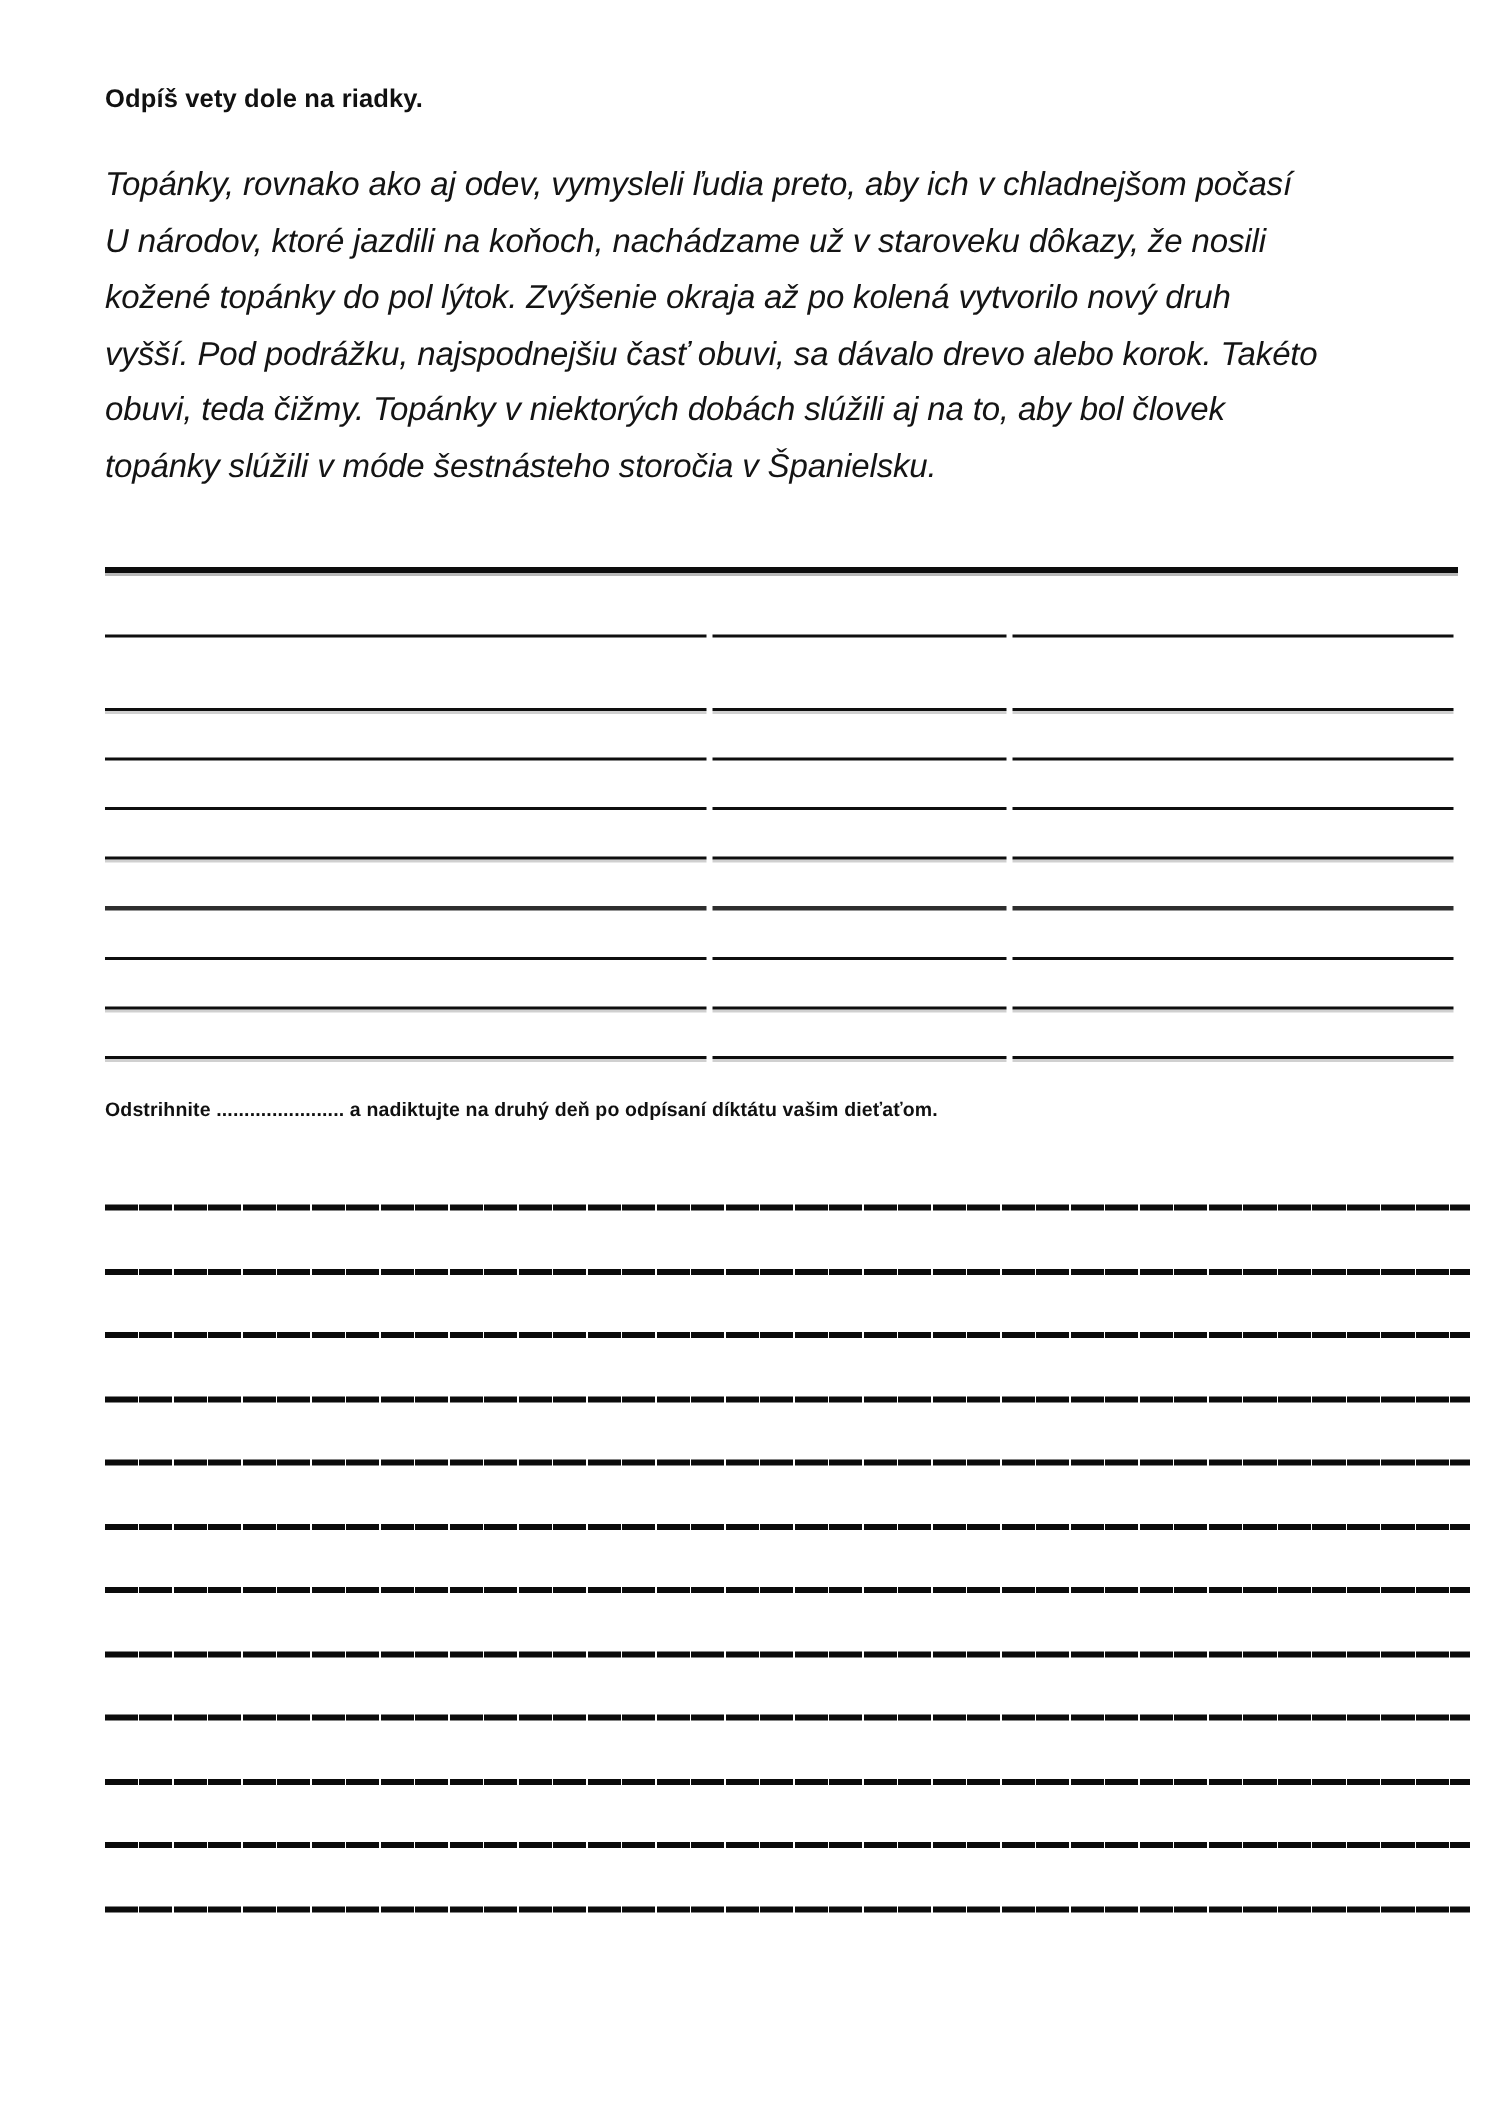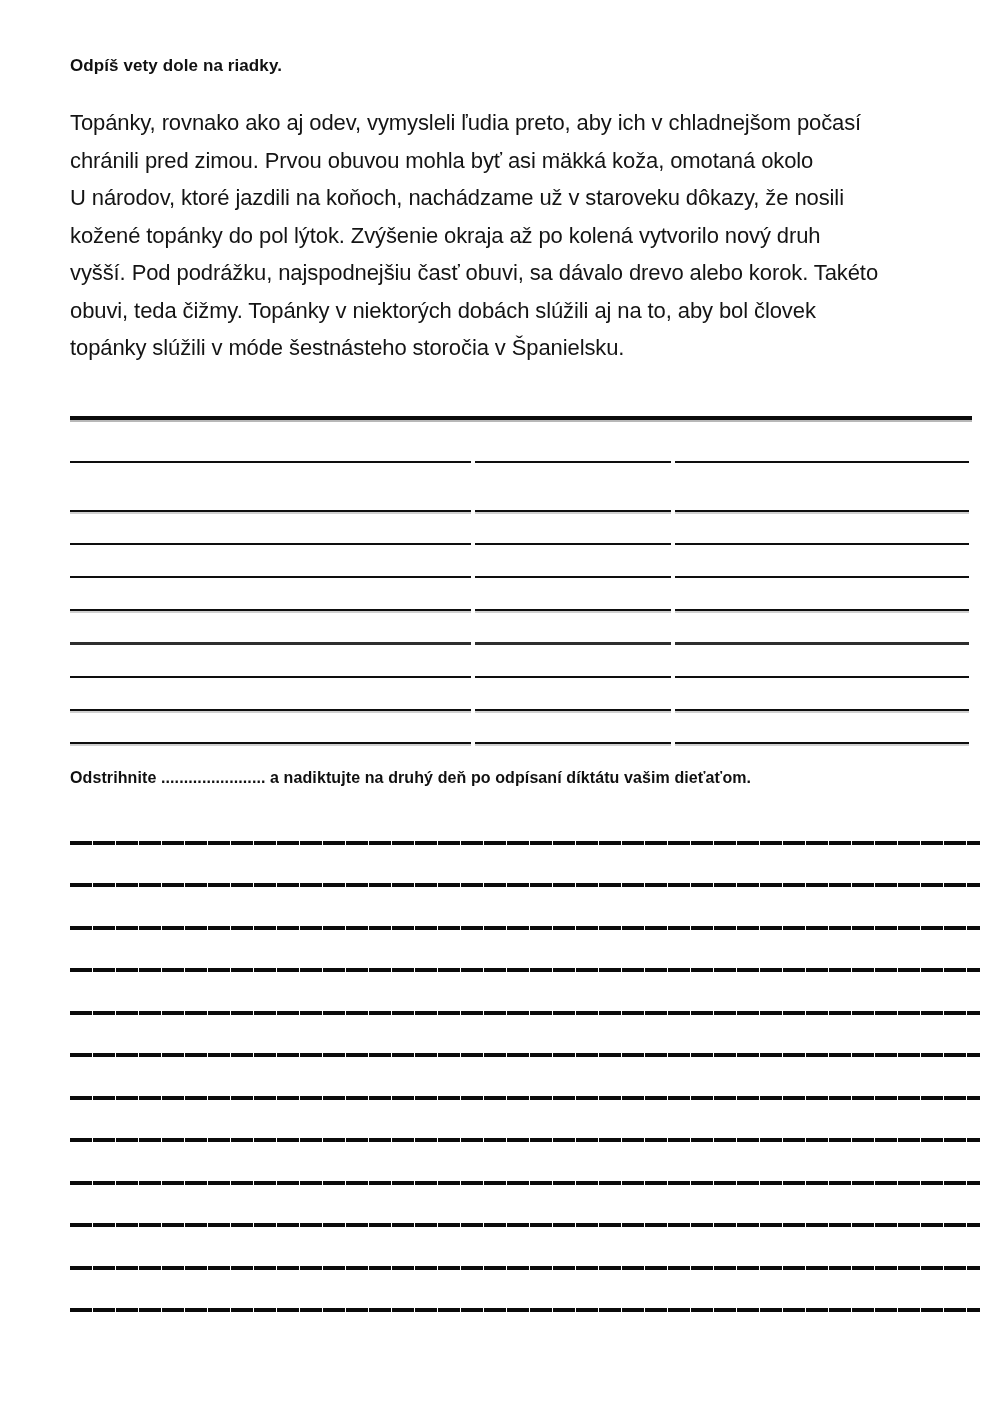--- a/index.html
+++ b/index.html
@@ -33,20 +33,21 @@
   
   .paragraph {
     margin-top: 28px;
     font-size: 22px;
     line-height: 37.5px;
     color: #141414;
   }
   .paragraph .text-line {
     white-space: nowrap;
     letter-spacing: -0.1px;
+    font-style: italic;
   }
 
   
   .thick-rule {
     margin-top: 49px;
     height: 4px;
     background: #0c0c0c;
     box-shadow: 0 2px 0 rgba(125,125,125,0.55);
     width: 902px;
   }
@@ -75,21 +76,21 @@
   .copy-rules .rule:nth-child(8) .seg,
   .copy-rules .rule:nth-child(9) .seg {
     box-shadow: 0 2px 0 rgba(150,150,150,0.45);
   }
   .copy-rules .rule:nth-child(6) { height: 3px; }
   .copy-rules .rule:nth-child(6) .seg { background: #2e2e2e; }
 
   
   .cut-instruction {
     margin-top: 23px;
-    font-size: 16px;
+    font-size: 13px;
     font-weight: 700;
     line-height: 21px;
     letter-spacing: 0.1px;
     color: #101010;
     white-space: nowrap;
   }
 
   
   .dict-lines {
     width: 910px;
@@ -107,21 +108,20 @@
 </style>
 </head>
 <body>
 
 <div class="page">
 
   <div class="instruction">Odpíš vety dole na riadky.</div>
 
   <div class="paragraph">
     <div class="text-line">Topánky, rovnako ako aj odev, vymysleli ľudia preto, aby ich v chladnejšom počasí</div>
-    <div class="text-line">chránili pred zimou. Prvou obuvou mohla byť asi mäkká koža, omotaná okolo</div>
     <div class="text-line">U národov, ktoré jazdili na koňoch, nachádzame už v staroveku dôkazy, že nosili</div>
     <div class="text-line">kožené topánky do pol lýtok. Zvýšenie okraja až po kolená vytvorilo nový druh</div>
     <div class="text-line">vyšší. Pod podrážku, najspodnejšiu časť obuvi, sa dávalo drevo alebo korok. Takéto</div>
     <div class="text-line">obuvi, teda čižmy. Topánky v niektorých dobách slúžili aj na to, aby bol človek</div>
     <div class="text-line">topánky slúžili v móde šestnásteho storočia v Španielsku.</div>
   </div>
 
   <div class="thick-rule"></div>
 
   <div class="copy-rules">

